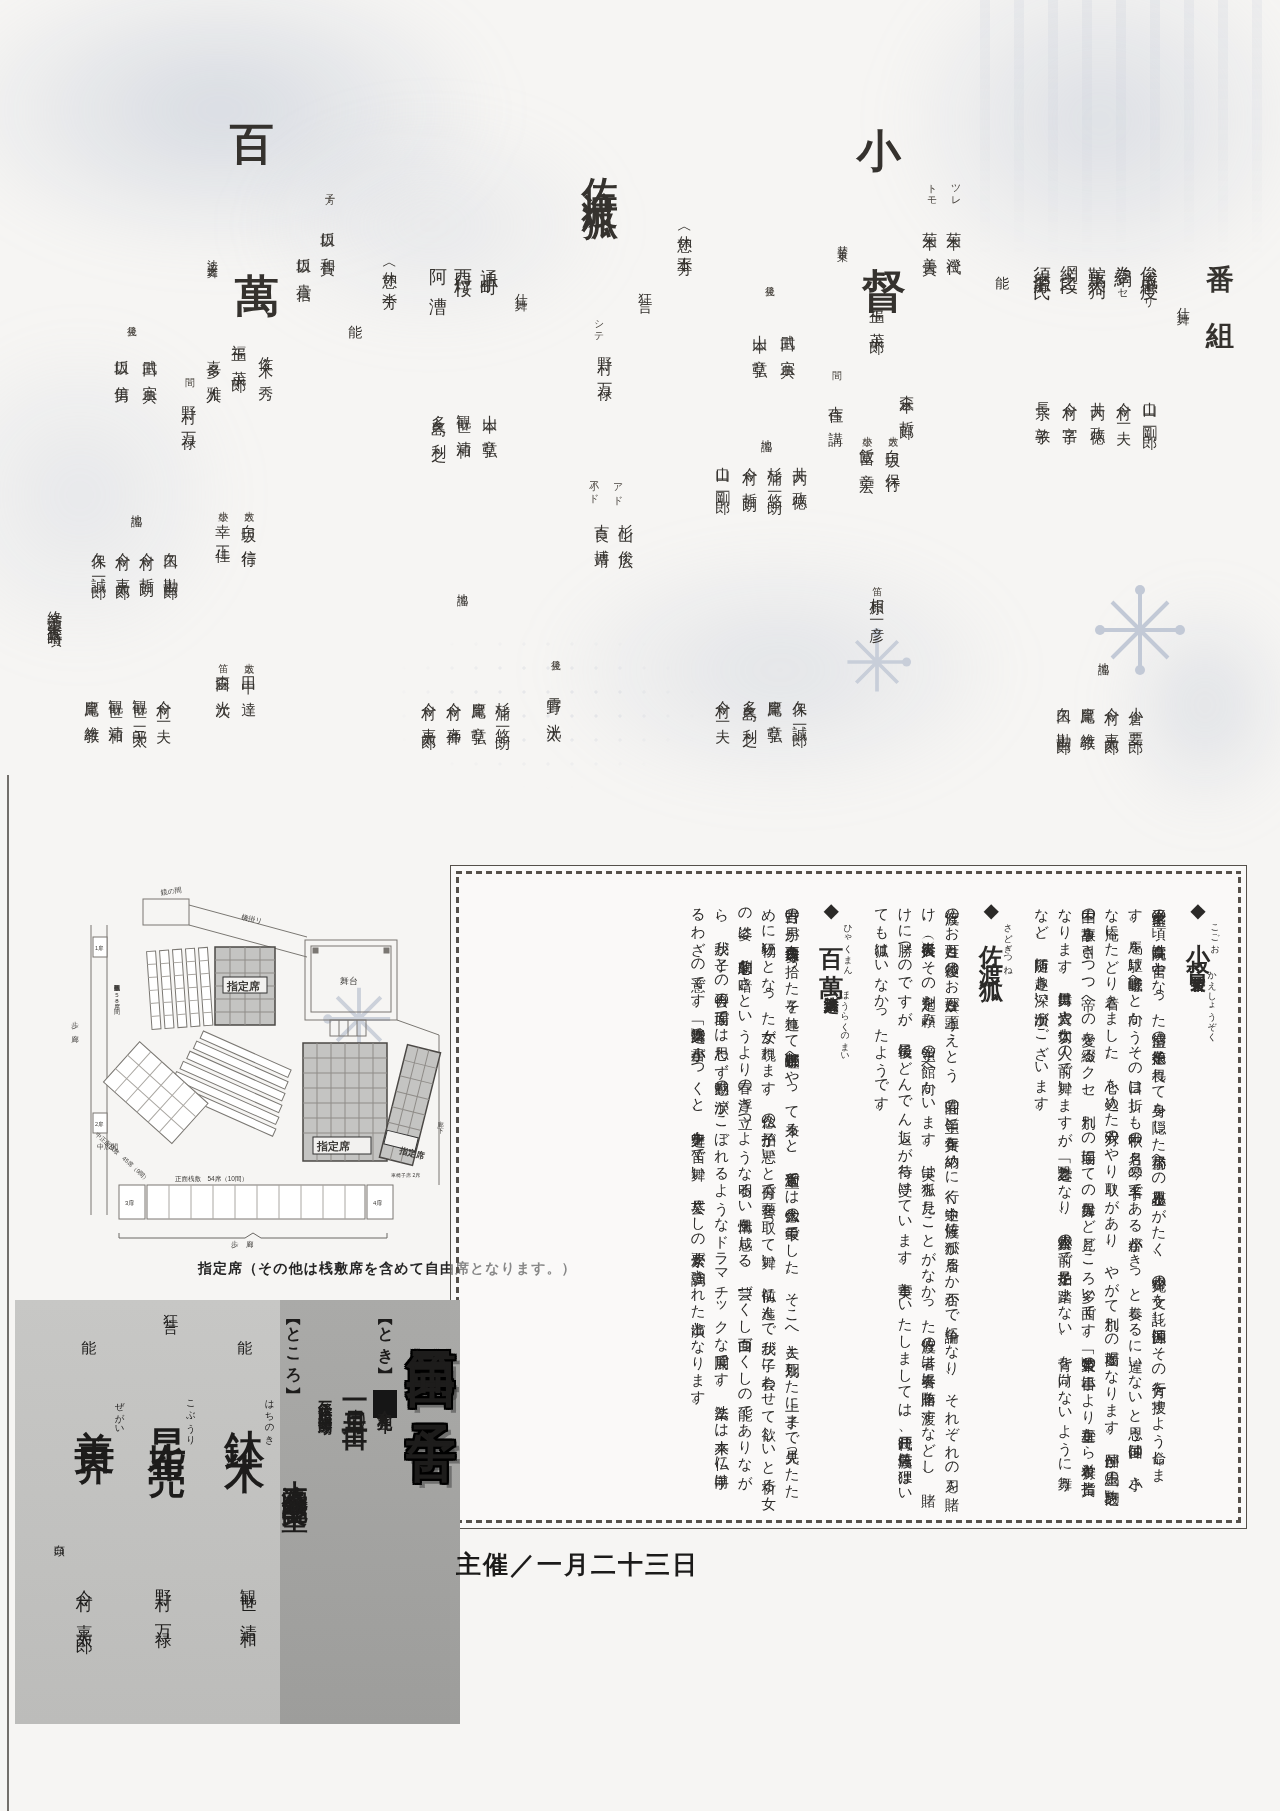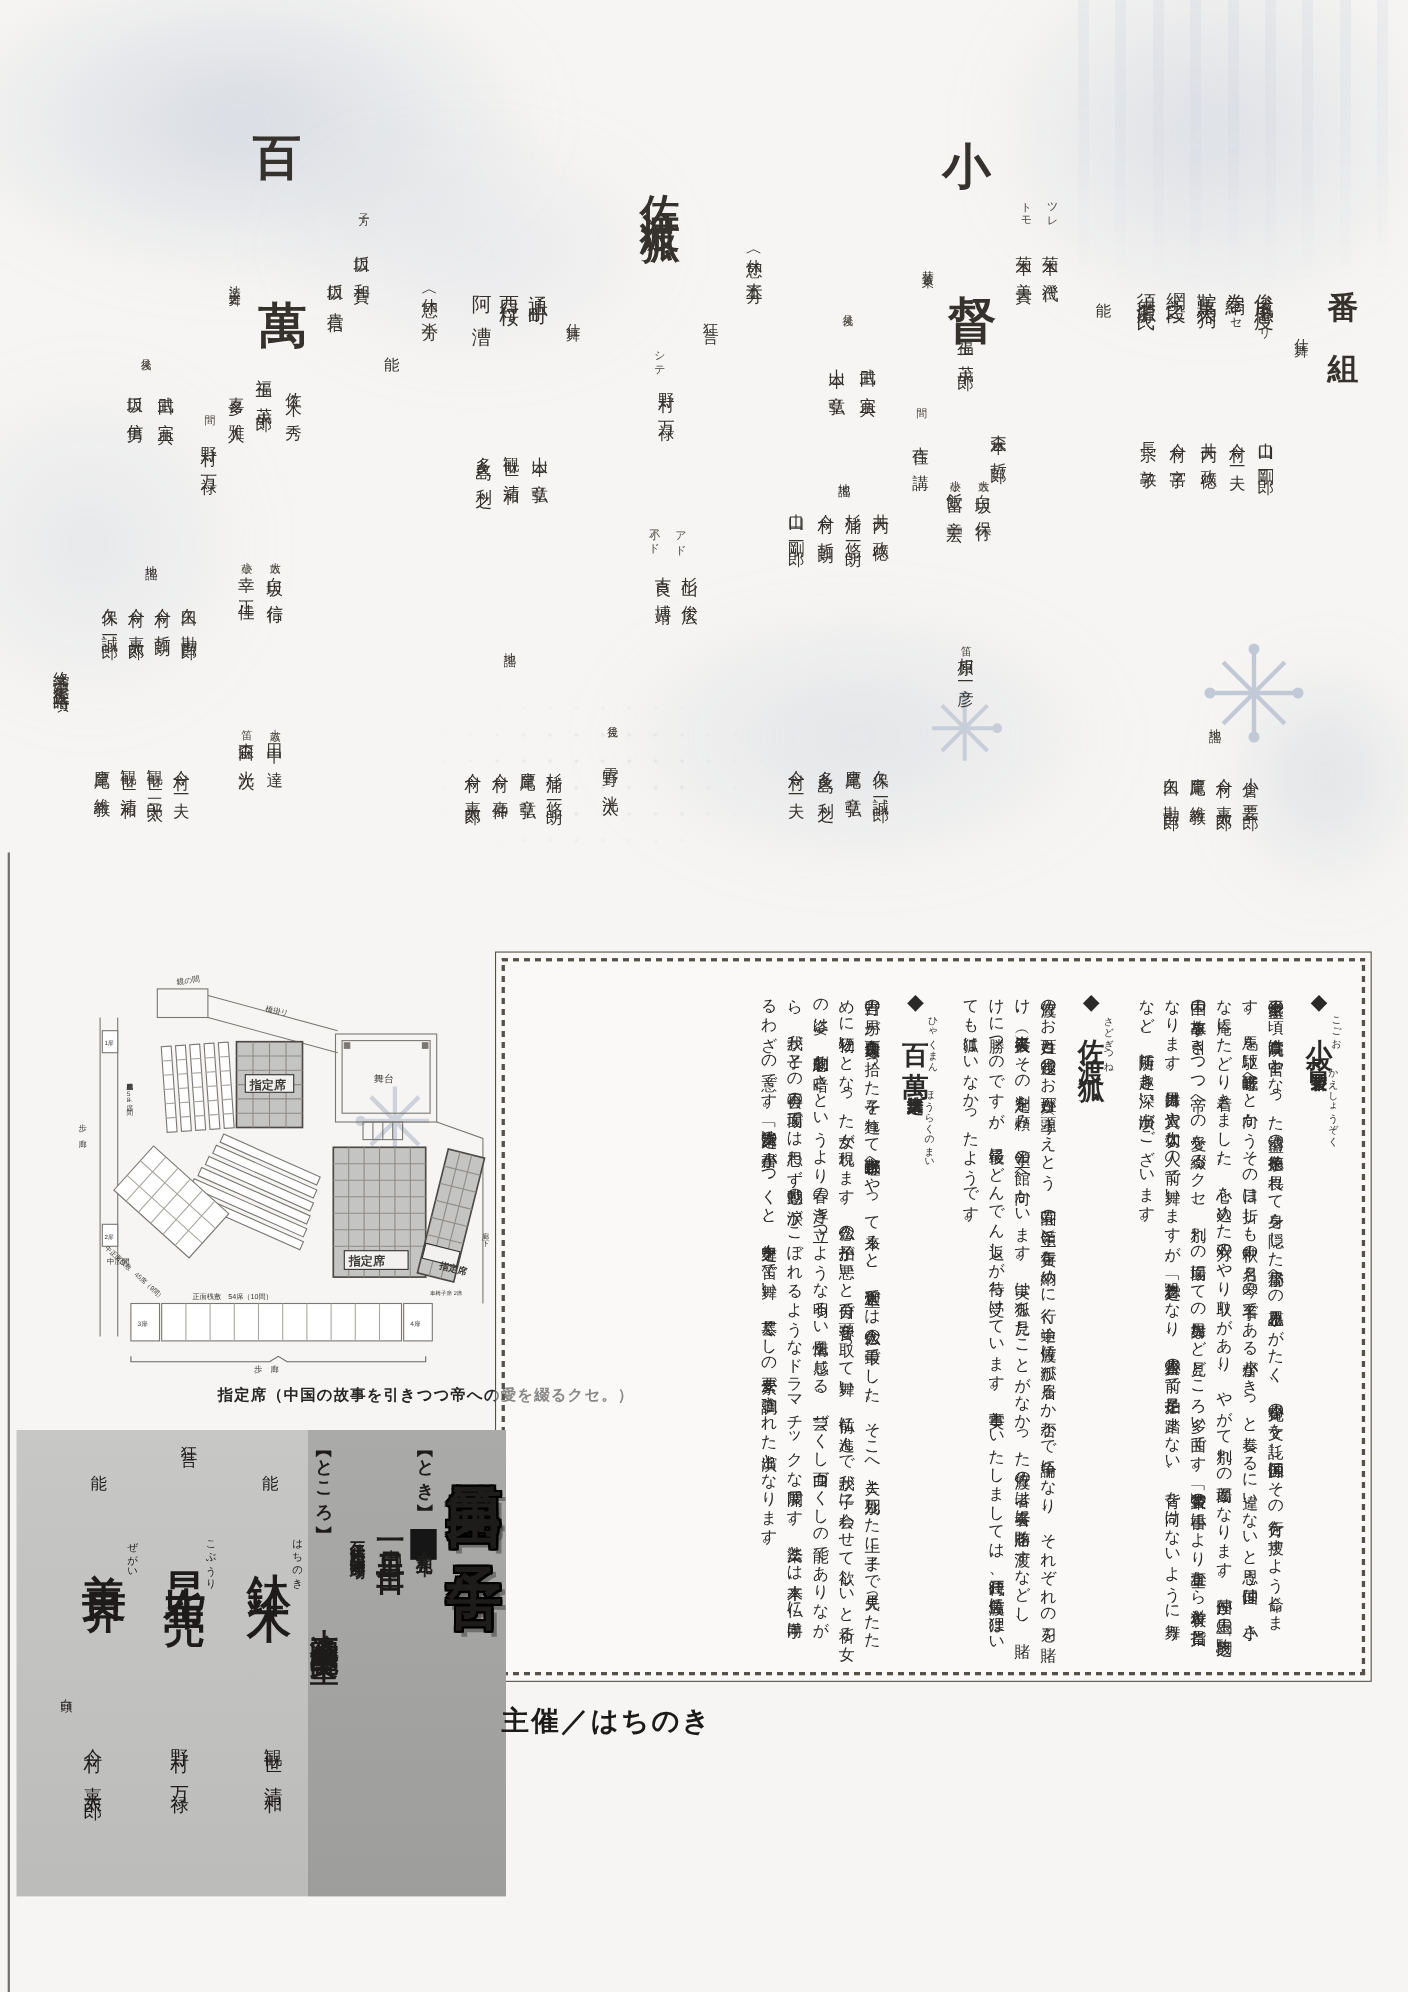--- a/index.html
+++ b/index.html
@@ -301,21 +301,21 @@
     <text x="20" y="130" font-size="7.5" style="writing-mode:vertical-rl;text-orientation:upright;letter-spacing:14px;">歩廊</text>
     <text x="386" y="230" font-size="6.5" style="writing-mode:vertical-rl;text-orientation:upright;letter-spacing:8px;">廊下</text>
     <text x="42" y="264" font-size="7">中広間</text>
     <text x="40" y="65" font-size="5.5">1扉</text>
     <text x="40" y="241" font-size="5.5">2扉</text>
     <text x="70" y="320" font-size="6">3扉</text>
     <text x="318" y="320" font-size="6">4扉</text>
     <text x="336" y="292" font-size="5">車椅子席 2席</text>
     <text x="176" y="362" font-size="7.5">歩　廊</text>
   </svg>
-  <div class="seatmap-caption">指定席（中国の故事を引きつつ帝への愛を綴るクセ。）</div>
+  <div class="seatmap-caption">指定席（その他は桟敷席を含めて自由席となります。）</div>
 
   <section class="synopsis">
     <div class="deco-h" style="top:5px;"></div>
     <div class="deco-h" style="bottom:5px;"></div>
     <div class="deco-v" style="left:5px;"></div>
     <div class="deco-v" style="right:5px;"></div>
     <div class="syn-flow">
       <div class="syn-head">
         <span class="syn-dia">◆</span><ruby class="syn-title"><span>小督</span><rt>こごお</rt></ruby><ruby class="syn-sub"><span>替装束</span><rt>かえしょうぞく</rt></ruby>
       </div>
@@ -350,15 +350,15 @@
     <div class="v an-genre" style="left:147px;top:3px;">狂言</div>
     <div class="v an-piece-title mid" style="left:131px;top:93px;"><ruby><span>昆布売</span><rt>こぶうり</rt></ruby></div>
     <div class="v an-perf" style="left:139px;top:276px;">野村　万禄</div>
 
     <div class="v an-genre" style="left:65px;top:28px;">能</div>
     <div class="v an-piece-title" style="left:58px;top:95px;"><ruby><span>善界</span><rt>ぜがい</rt></ruby></div>
     <div class="v an-note" style="left:38px;top:236px;">白頭</div>
     <div class="v an-perf" style="left:60px;top:276px;">今村　嘉太郎</div>
   </section>
 
-  <div class="footer">主催／はちのき</div>
+  <div class="footer">主催／一月二十三日</div>
 
 </div>
 
 </body></html>

